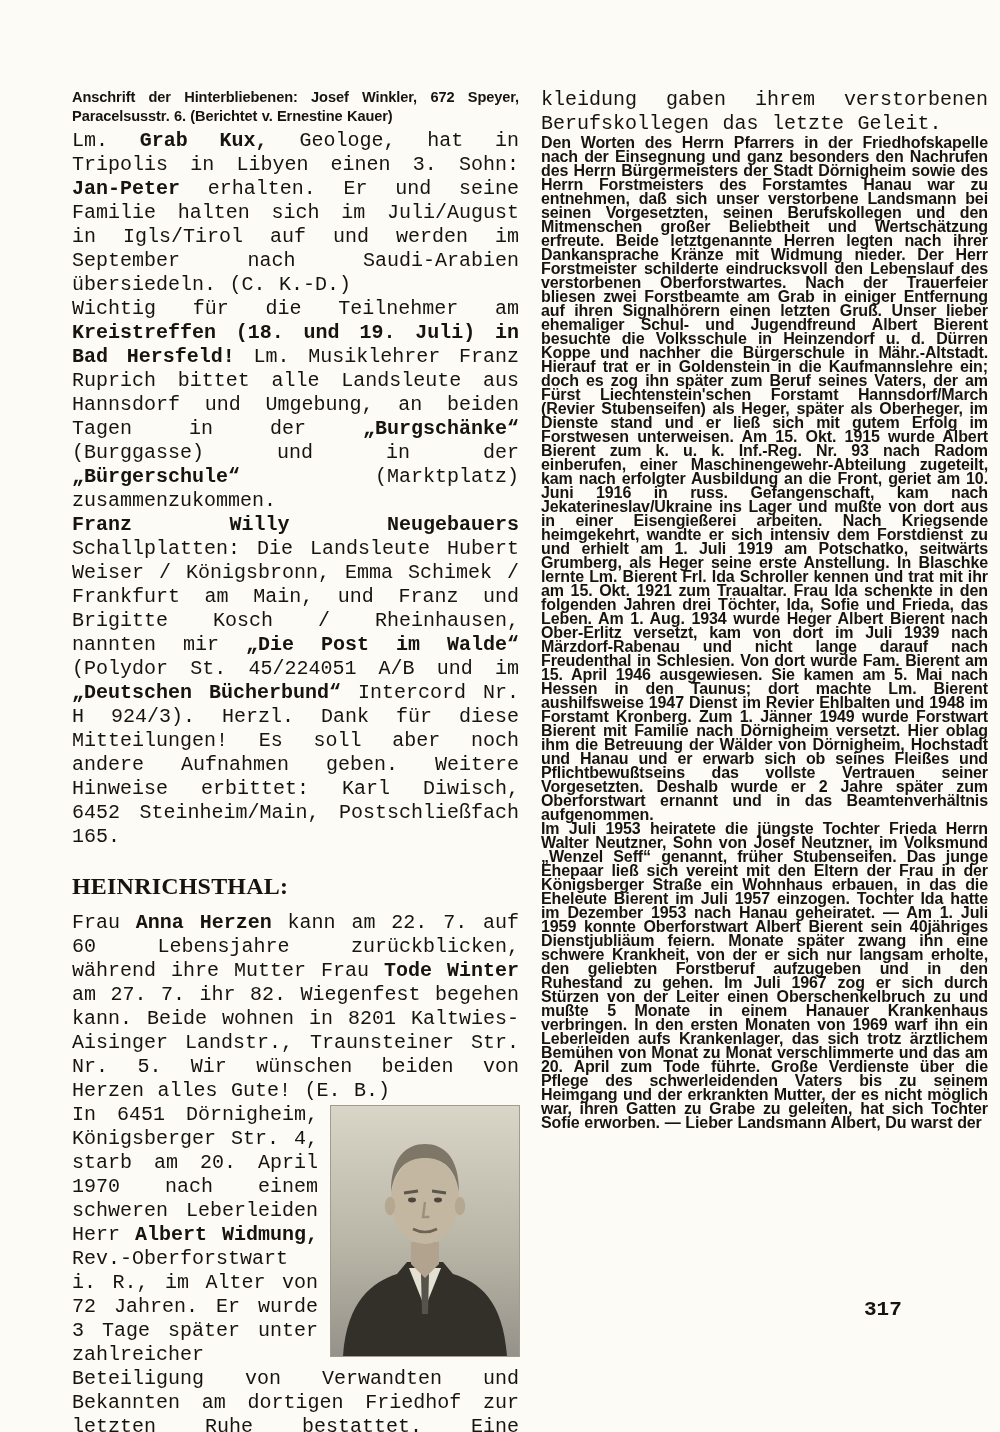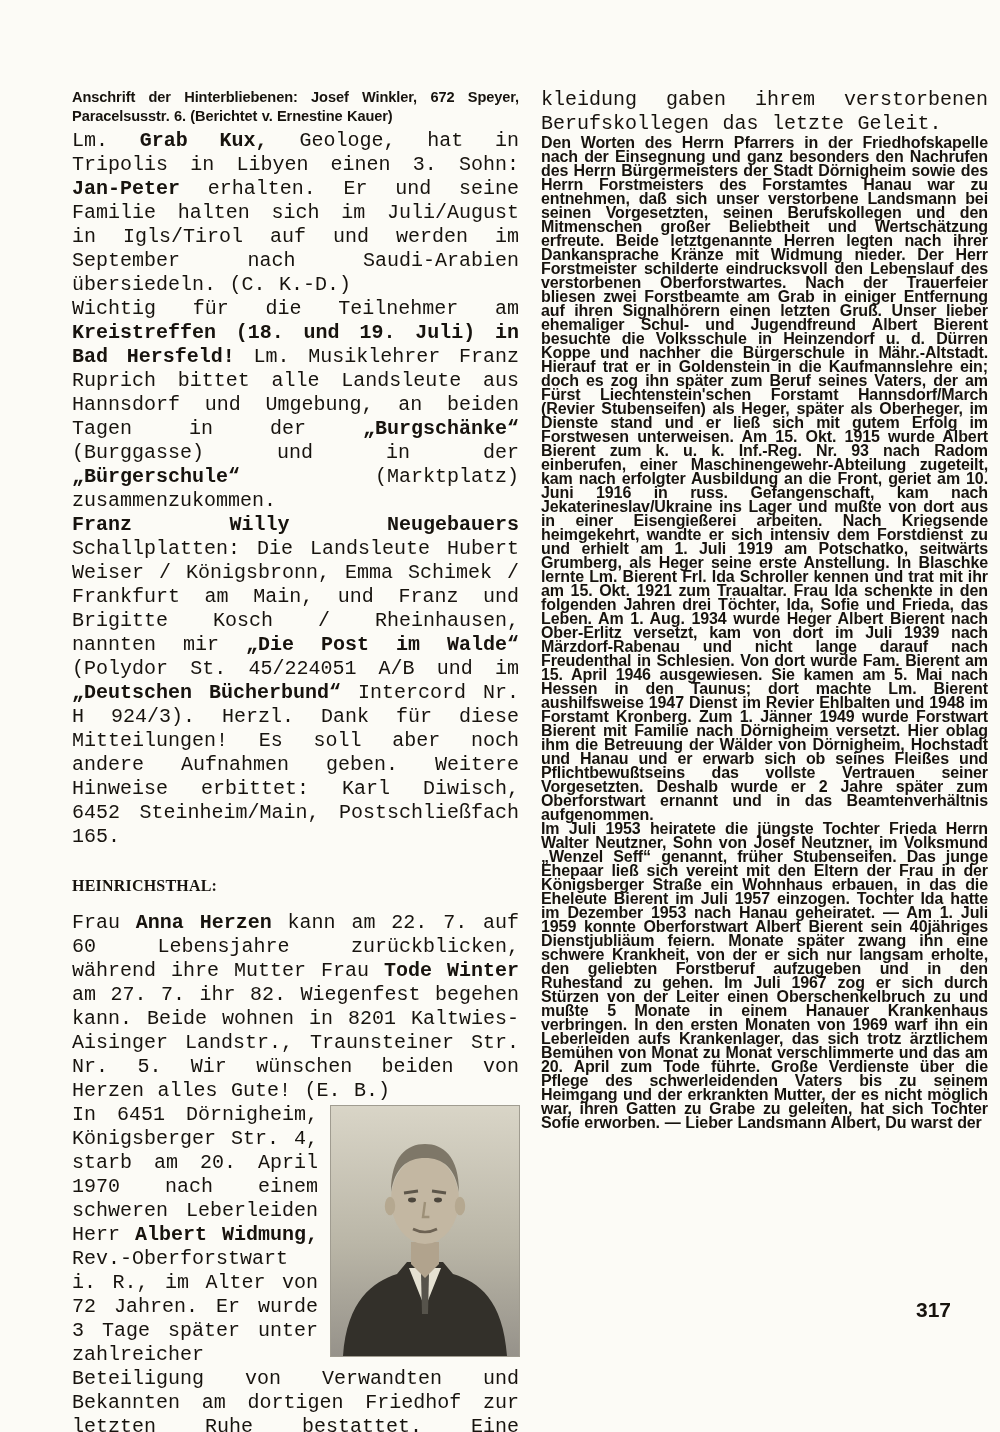--- a/index.html
+++ b/index.html
@@ -32,41 +32,41 @@
     font-size:16px; line-height:14px;
     letter-spacing:-0.1px; word-spacing:0.4px;
     text-align:justify;
   }
   .col-left p.fine {
     font-size:14.6px; line-height:19px; margin-bottom:3px;
   }
 
   .col h3.heading {
     font-family:"Liberation Serif", serif;
-    font-size:16px; line-height:24px; font-weight:700;
+    font-size:24px; line-height:24px; font-weight:700;
     margin:25px 0 13px 0;
     letter-spacing:0.2px;
   }
 
   .col p b { font-weight:700; }
 
   .photo-frame {
     float:right;
     width:188px; height:250px;
     margin:3px 0 6px 13px;
     background:#b7b3a6;
     display:block;
     outline:1px solid #a09c90;
   }
   .photo-frame svg { display:block; width:100%; height:100%; }
 
   .page-number {
     position:absolute;
-    left:916px; top:1298px;
-    font-family:Liberation Sans, sans-serif;
+    left:864px; top:1298px;
+    font-family:Liberation Mono, monospace;
     font-weight:700; font-size:21px;
     color:#17130e;
   }
 </style>
 </head>
 <body>
 
 <div class="page">
   <div class="columns">
     <div class="col col-left">

